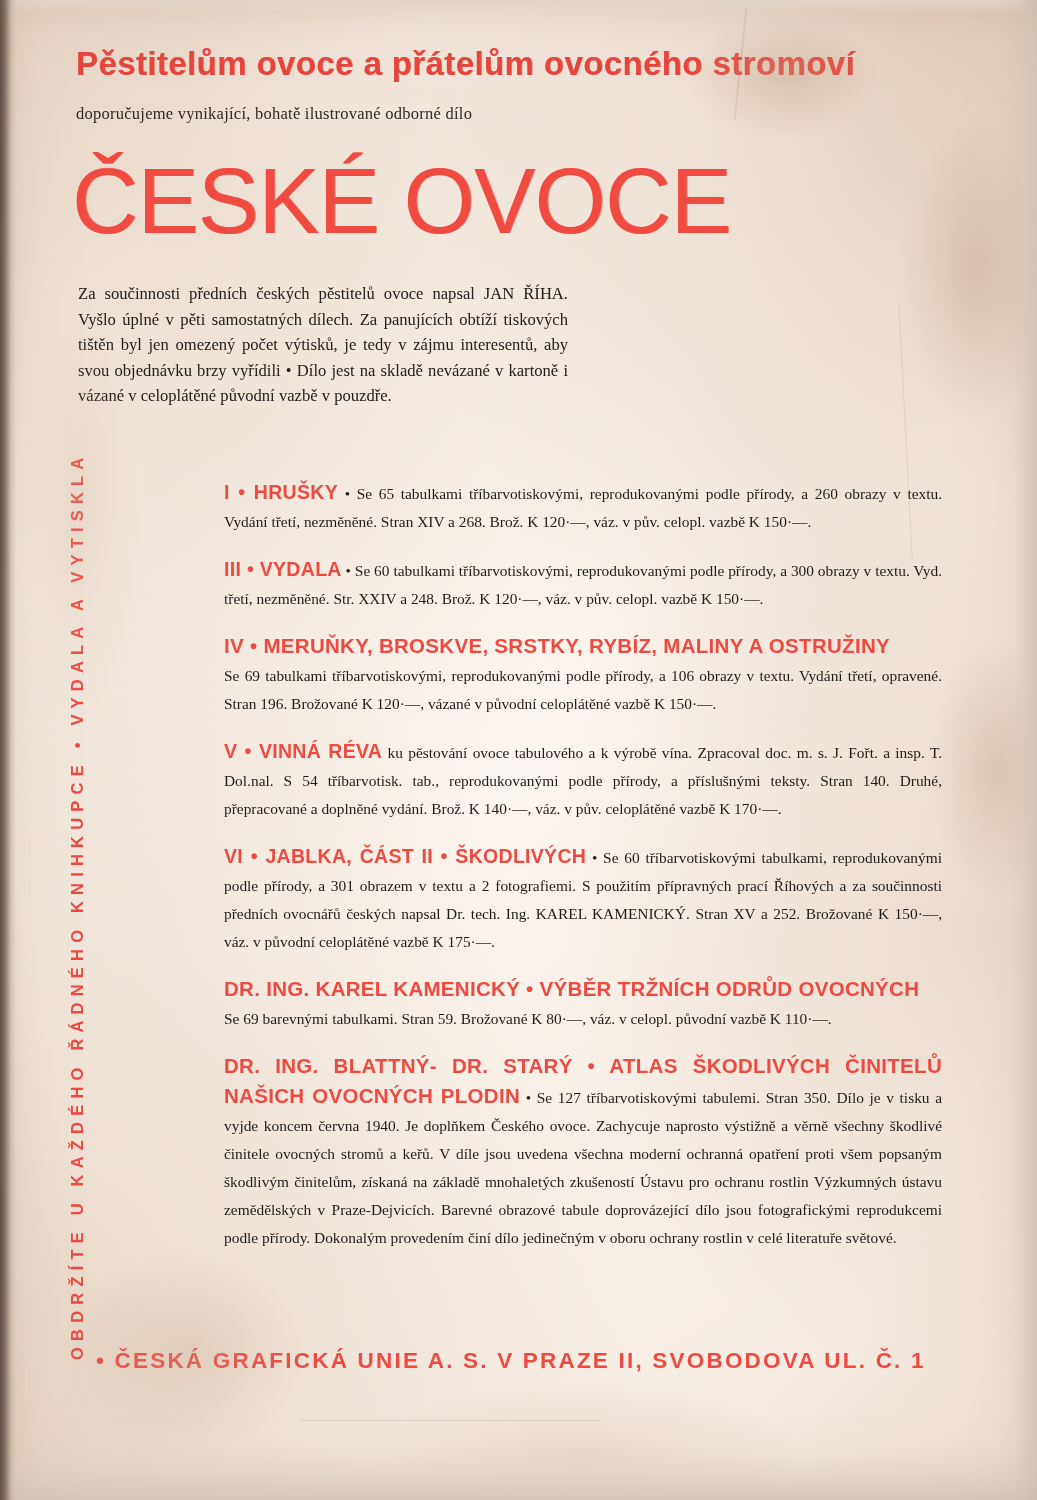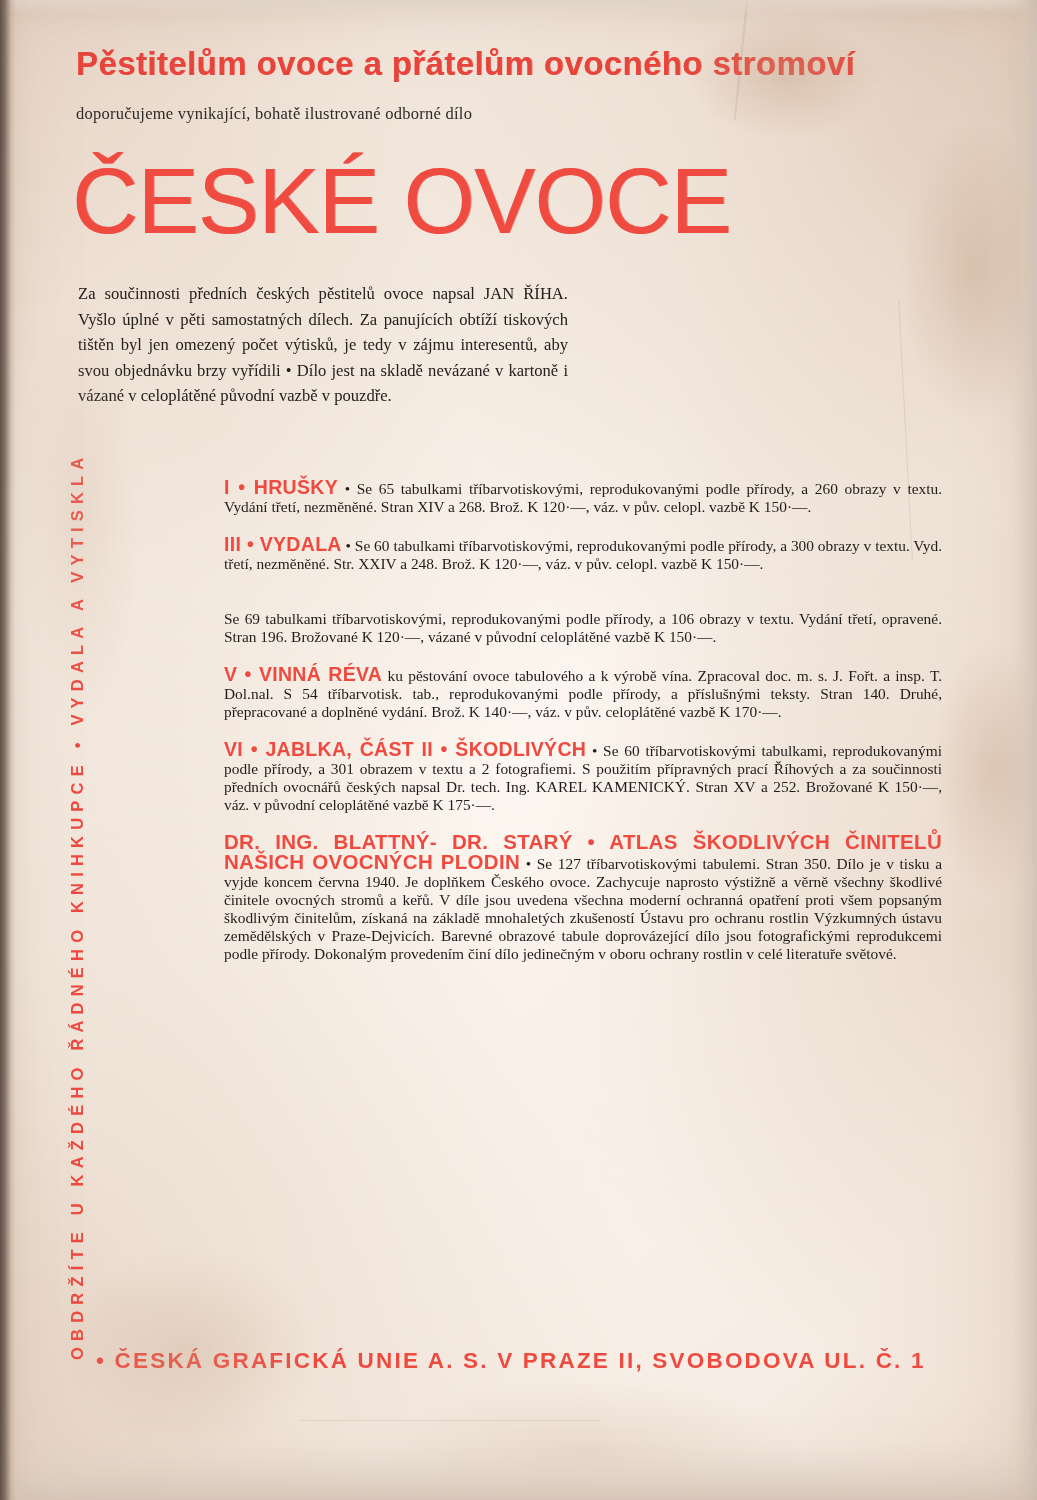--- a/index.html
+++ b/index.html
@@ -142,21 +142,21 @@
   .list {
     position: absolute;
     left: 224px;
     top: 478px;
     width: 718px;
   }
   .entry {
     margin-bottom: 19px;
     font-family: "Liberation Serif", serif;
     font-size: 15.4px;
-    line-height: 18px;
+    line-height: 28px;
     color: #1f1c1a;
     text-align: justify;
   }
   .entry .hl {
     font-family: "Liberation Sans", sans-serif;
     font-weight: bold;
     font-size: 19.5px;
     letter-spacing: 0.3px;
     color: #ee4a40;
   }
@@ -209,32 +209,36 @@
       <div class="entry">
         <span class="hl">I • HRUŠKY</span><span> • Se 65 tabulkami tříbarvotiskovými, reprodukovanými podle přírody, a 260 obrazy v textu. Vydání třetí, nezměněné. Stran XIV a 268. Brož. K 120·—, váz. v pův. celopl. vazbě K 150·—.</span>
       </div>
 
 
       <div class="entry">
         <span class="hl">III • VYDALA</span><span> • Se 60 tabulkami tříbarvotiskovými, reprodukovanými podle přírody, a 300 obrazy v textu. Vyd. třetí, nezměněné. Str. XXIV a 248. Brož. K 120·—, váz. v pův. celopl. vazbě K 150·—.</span>
       </div>
 
       <div class="entry big">
-        <br>
+        <span class="hl">IV • MERUŇKY, BROSKVE, SRSTKY, RYBÍZ, MALINY A OSTRUŽINY</span><br>
         <span>Se 69 tabulkami tříbarvotiskovými, reprodukovanými podle přírody, a 106 obrazy v textu. Vydání třetí, opravené. Stran 196. Brožované K 120·—, vázané v původní celoplátěné vazbě K 150·—.</span>
       </div>
 
       <div class="entry">
         <span class="hl">V • VINNÁ RÉVA</span><span> ku pěstování ovoce tabulového a k výrobě vína. Zpracoval doc. m. s. J. Fořt. a insp. T. Dol.nal. S 54 tříbarvotisk. tab., reprodukovanými podle přírody, a příslušnými teksty. Stran 140. Druhé, přepracované a doplněné vydání. Brož. K 140·—, váz. v pův. celoplátěné vazbě K 170·—.</span>
       </div>
 
       <div class="entry">
         <span class="hl">VI • JABLKA, ČÁST II • ŠKODLIVÝCH</span><span> • Se 60 tříbarvotiskovými tabulkami, reprodukovanými podle přírody, a 301 obrazem v textu a 2 fotografiemi. S použitím přípravných prací Říhových a za součinnosti předních ovocnářů českých napsal Dr. tech. Ing. KAREL KAMENICKÝ. Stran XV a 252. Brožované K 150·—, váz. v původní celoplátěné vazbě K 175·—.</span>
       </div>
 
+      <div class="entry big">
+        <span class="hl">DR. ING. KAREL KAMENICKÝ • VÝBĚR TRŽNÍCH ODRŮD OVOCNÝCH</span><br>
+        <span>Se 69 barevnými tabulkami. Stran 59. Brožované K 80·—, váz. v celopl. původní vazbě K 110·—.</span>
+      </div>
 
       <div class="entry big">
         <span class="hl">DR. ING. BLATTNÝ- DR. STARÝ • ATLAS ŠKODLIVÝCH ČINITELŮ NAŠICH OVOCNÝCH PLODIN</span><span> • Se 127 tříbarvotiskovými tabulemi. Stran 350. Dílo je v tisku a vyjde koncem června 1940. Je doplňkem Českého ovoce. Zachycuje naprosto výstižně a věrně všechny škodlivé činitele ovocných stromů a keřů. V díle jsou uvedena všechna moderní ochranná opatření proti všem popsaným škodlivým činitelům, získaná na základě mnohaletých zkušeností Ústavu pro ochranu rostlin Výzkumných ústavu zemědělských v Praze-Dejvicích. Barevné obrazové tabule doprovázející dílo jsou fotografickými reprodukcemi podle přírody. Dokonalým provedením činí dílo jedinečným v oboru ochrany rostlin v celé literatuře světové.</span>
       </div>
 
     </div>
 
     <div class="footer">• ČESKÁ GRAFICKÁ UNIE A. S. V PRAZE II, SVOBODOVA UL. Č. 1</div>
   </div>
 

